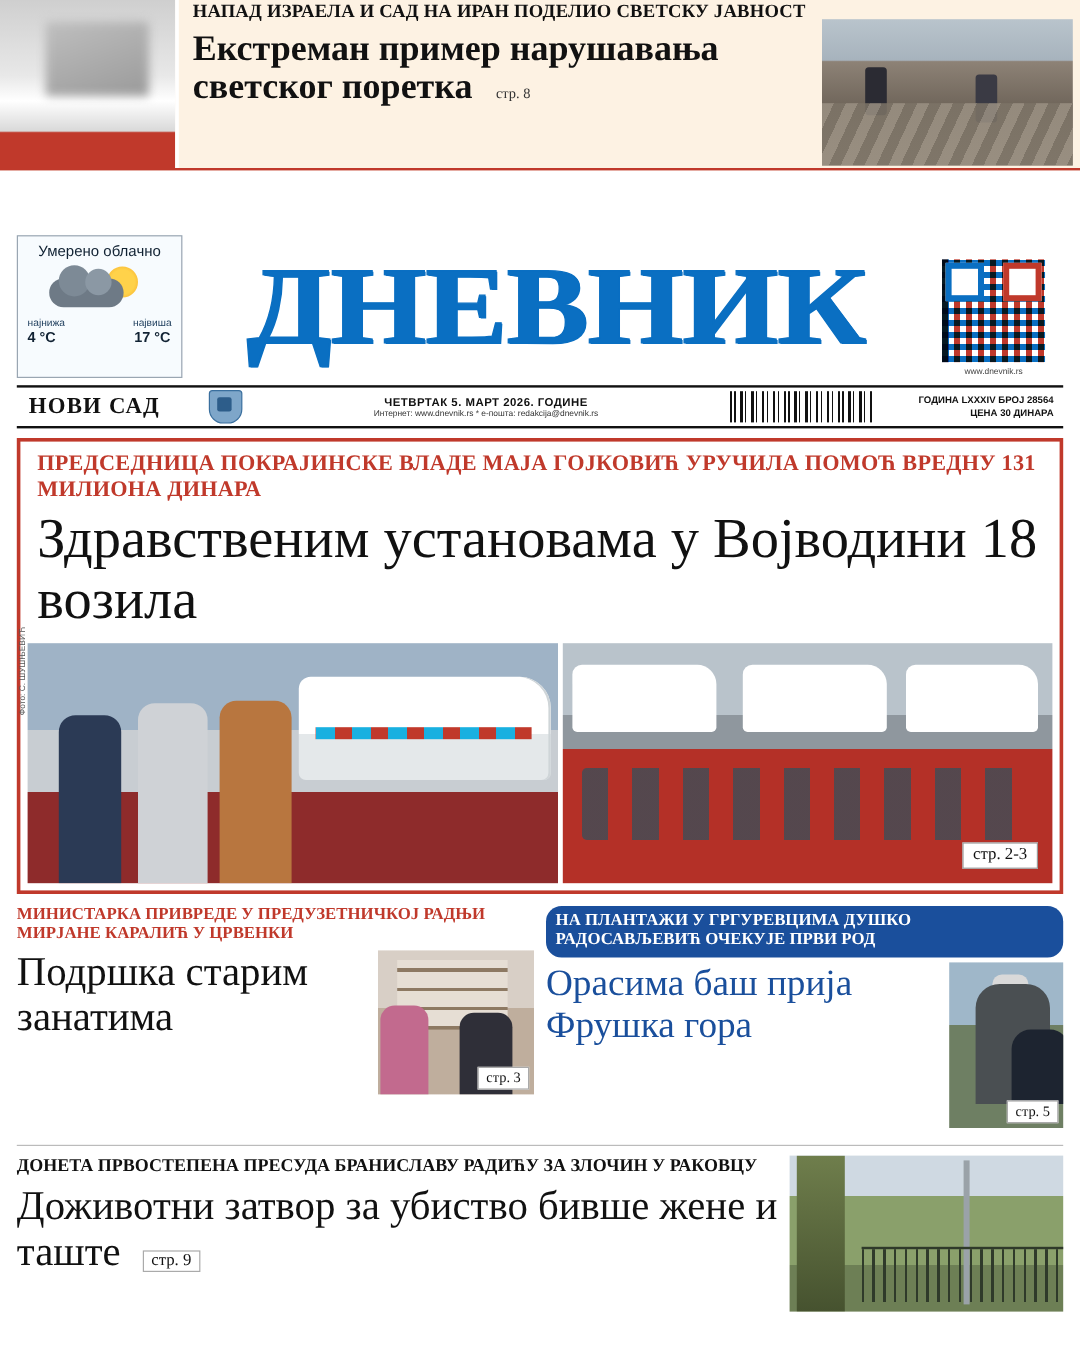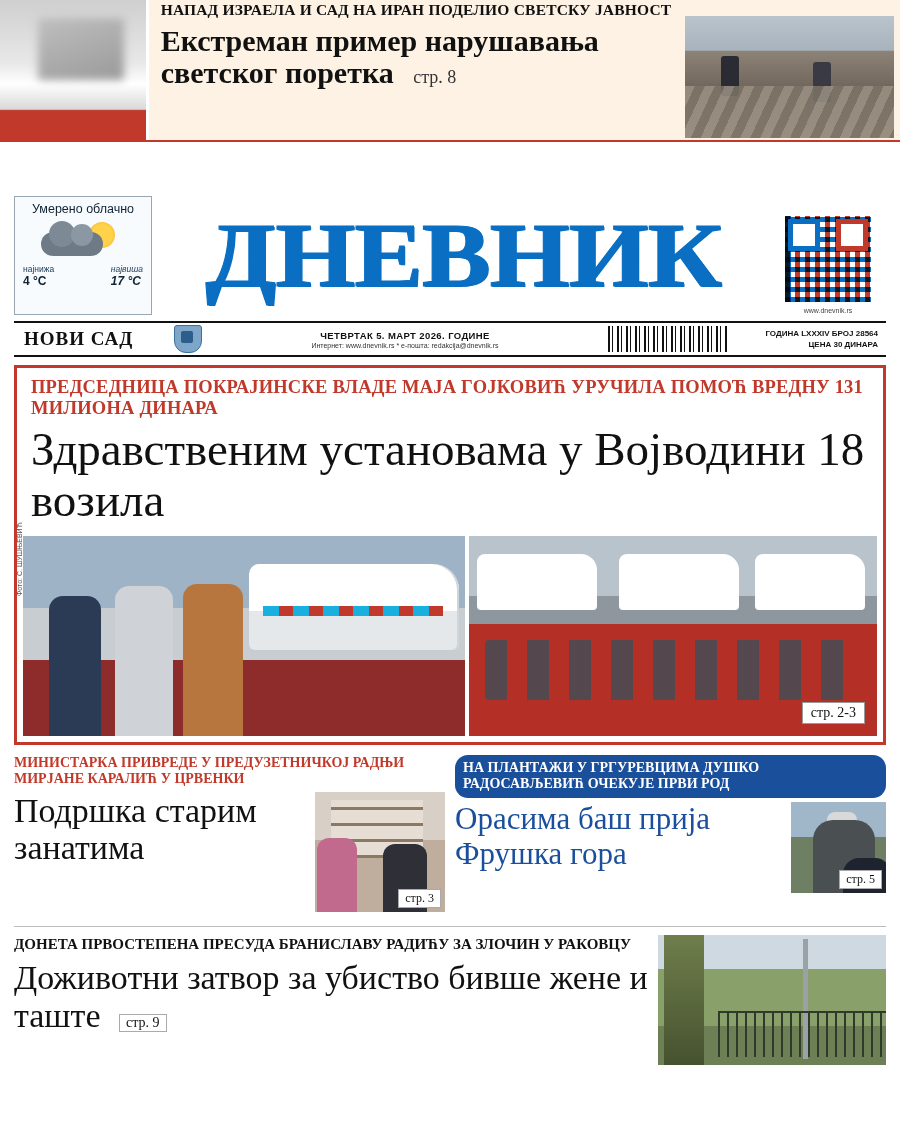--- a/index.html
+++ b/index.html
@@ -63,21 +63,21 @@
     white-space: nowrap;
   }
   .top-headline {
     font-size: 30px;
     line-height: 1.06;
     font-weight: bold;
     margin-top: 6px;
     color: #111;
   }
   .page-ref {
-    font-size: 18px;
+    font-size: 12px;
     font-weight: normal;
     color: #333;
     display: inline-block;
     margin-left: 12px;
     vertical-align: baseline;
   }
   .top-right-img {
     width: 265px;
     height: 122px;
     margin: 16px 6px 0 4px;
@@ -153,21 +153,21 @@
   .temps {
     display: flex;
     justify-content: space-between;
     padding: 2px 8px 0 8px;
     font-size: 8.5px;
     color: #1a3a5a;
   }
   .temps .lbl { display:block; }
   .temps .val { font-size: 12px; font-weight: bold; color:#123; }
   .temp-left { text-align:left; }
-  .temp-right { text-align:left;font-style:italic; }
+  .temp-right { text-align:center; }
 
   .title-wrap {
     flex: 1;
     display: flex;
     align-items: center;
     justify-content: center;
     position: relative;
   }
   .paper-title {
     font-family: "Liberation Serif", serif;
@@ -426,21 +426,21 @@
     gap: 6px;
     margin-top: 4px;
   }
   .col-right-head {
     flex: 1 1 auto;
     font-size: 31px;
     line-height: 1.12;
     color: #1a4f9c;
   }
   .col-right-photo {
-    width: 125px; height: 91px;
+    width: 125px; height: 138px;
     background: linear-gradient(180deg,#9fb7c9 0 38%, #6e7f63 38% 100%);
     position: relative;
     overflow: hidden;
     align-self: flex-end;
     text-align: center;
   }
   .col-right-photo .man{
     position:absolute; left:22px; top:18px; width:62px; height:100px; background:#4a4f52; border-radius:20px 20px 0 0;
   }
   .col-right-photo .boy{

